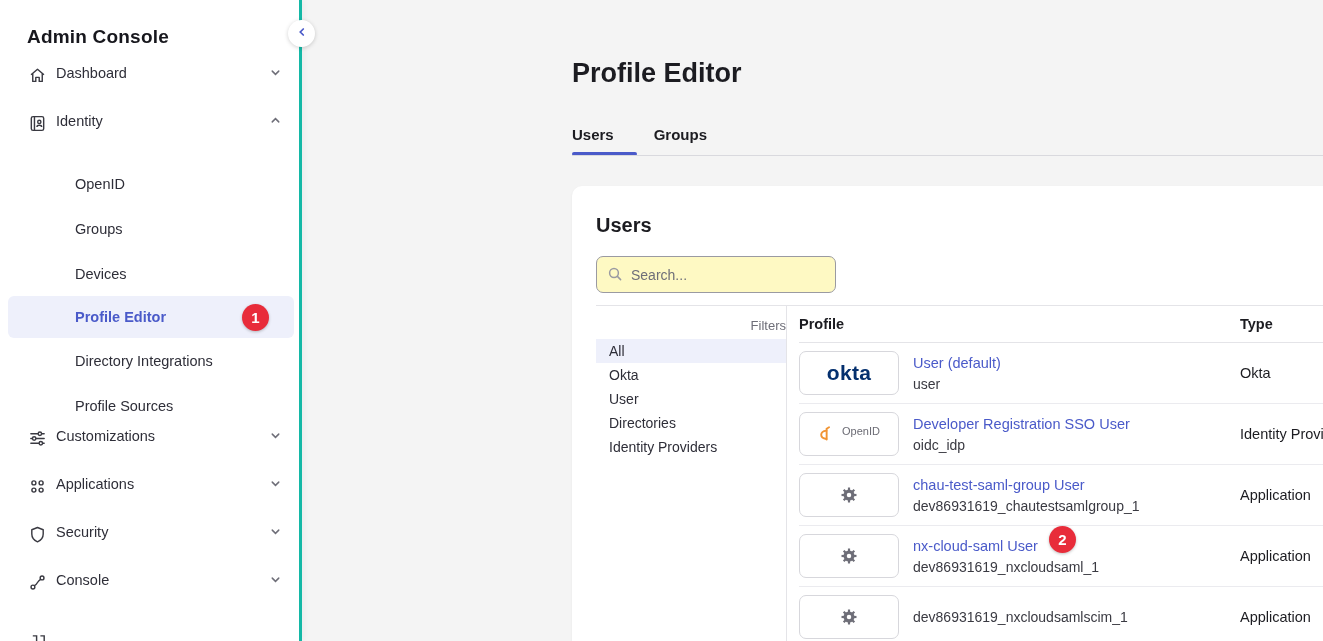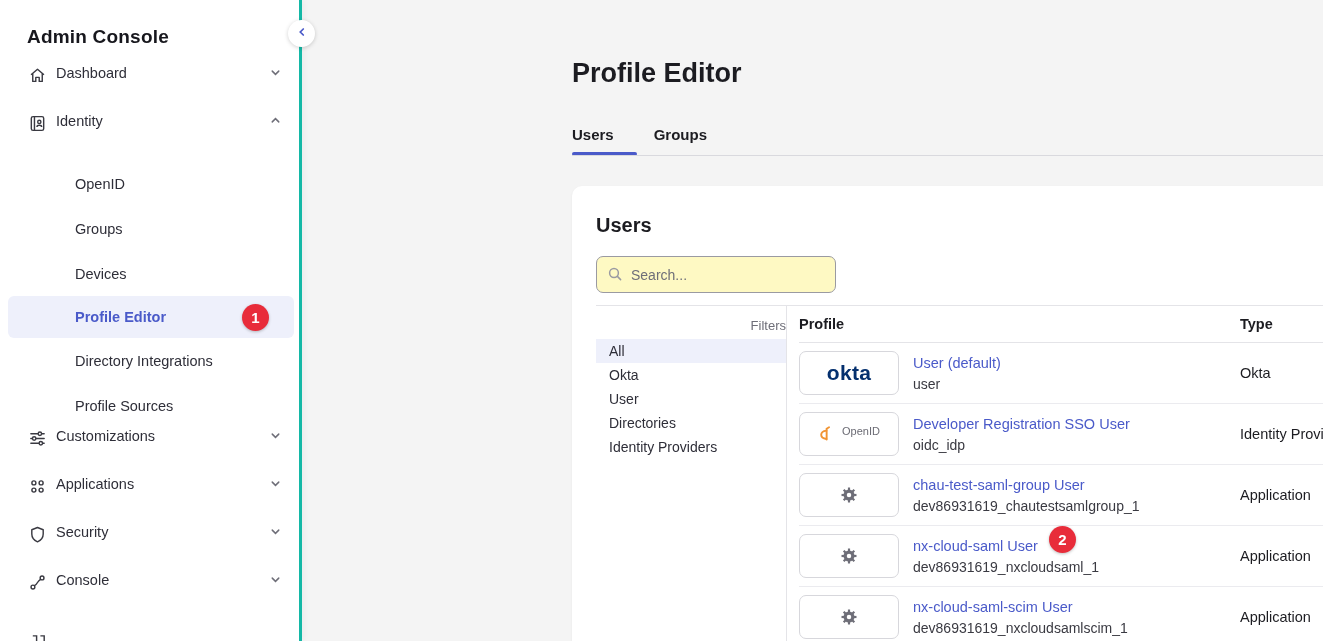--- a/index.html
+++ b/index.html
@@ -388,21 +388,20 @@
                   <line x1="12" y1="3" x2="12" y2="21"></line>
                     <line x1="3" y1="12" x2="21" y2="12"></line>
                   <line x1="5.6" y1="5.6" x2="18.4" y2="18.4"></line>
                     <line x1="18.4" y1="5.6" x2="5.6" y2="18.4"></line>
                 </g>
                 <circle cx="12" cy="12" r="6.6" fill="#6e6e78"></circle>
                 <circle cx="12" cy="12" r="2.7" fill="#ffffff"></circle>
               </svg>
             </div>
             <div class="row-texts">
-              <a class="row-link">nx-cloud-saml-scim User</a>
               <span class="row-sub">dev86931619_nxcloudsamlscim_1</span>
             </div>
           </div>
           <div class="type-cell">Application</div>
         </div>
 
       </div>
     </div>
   </div>
 </div>

